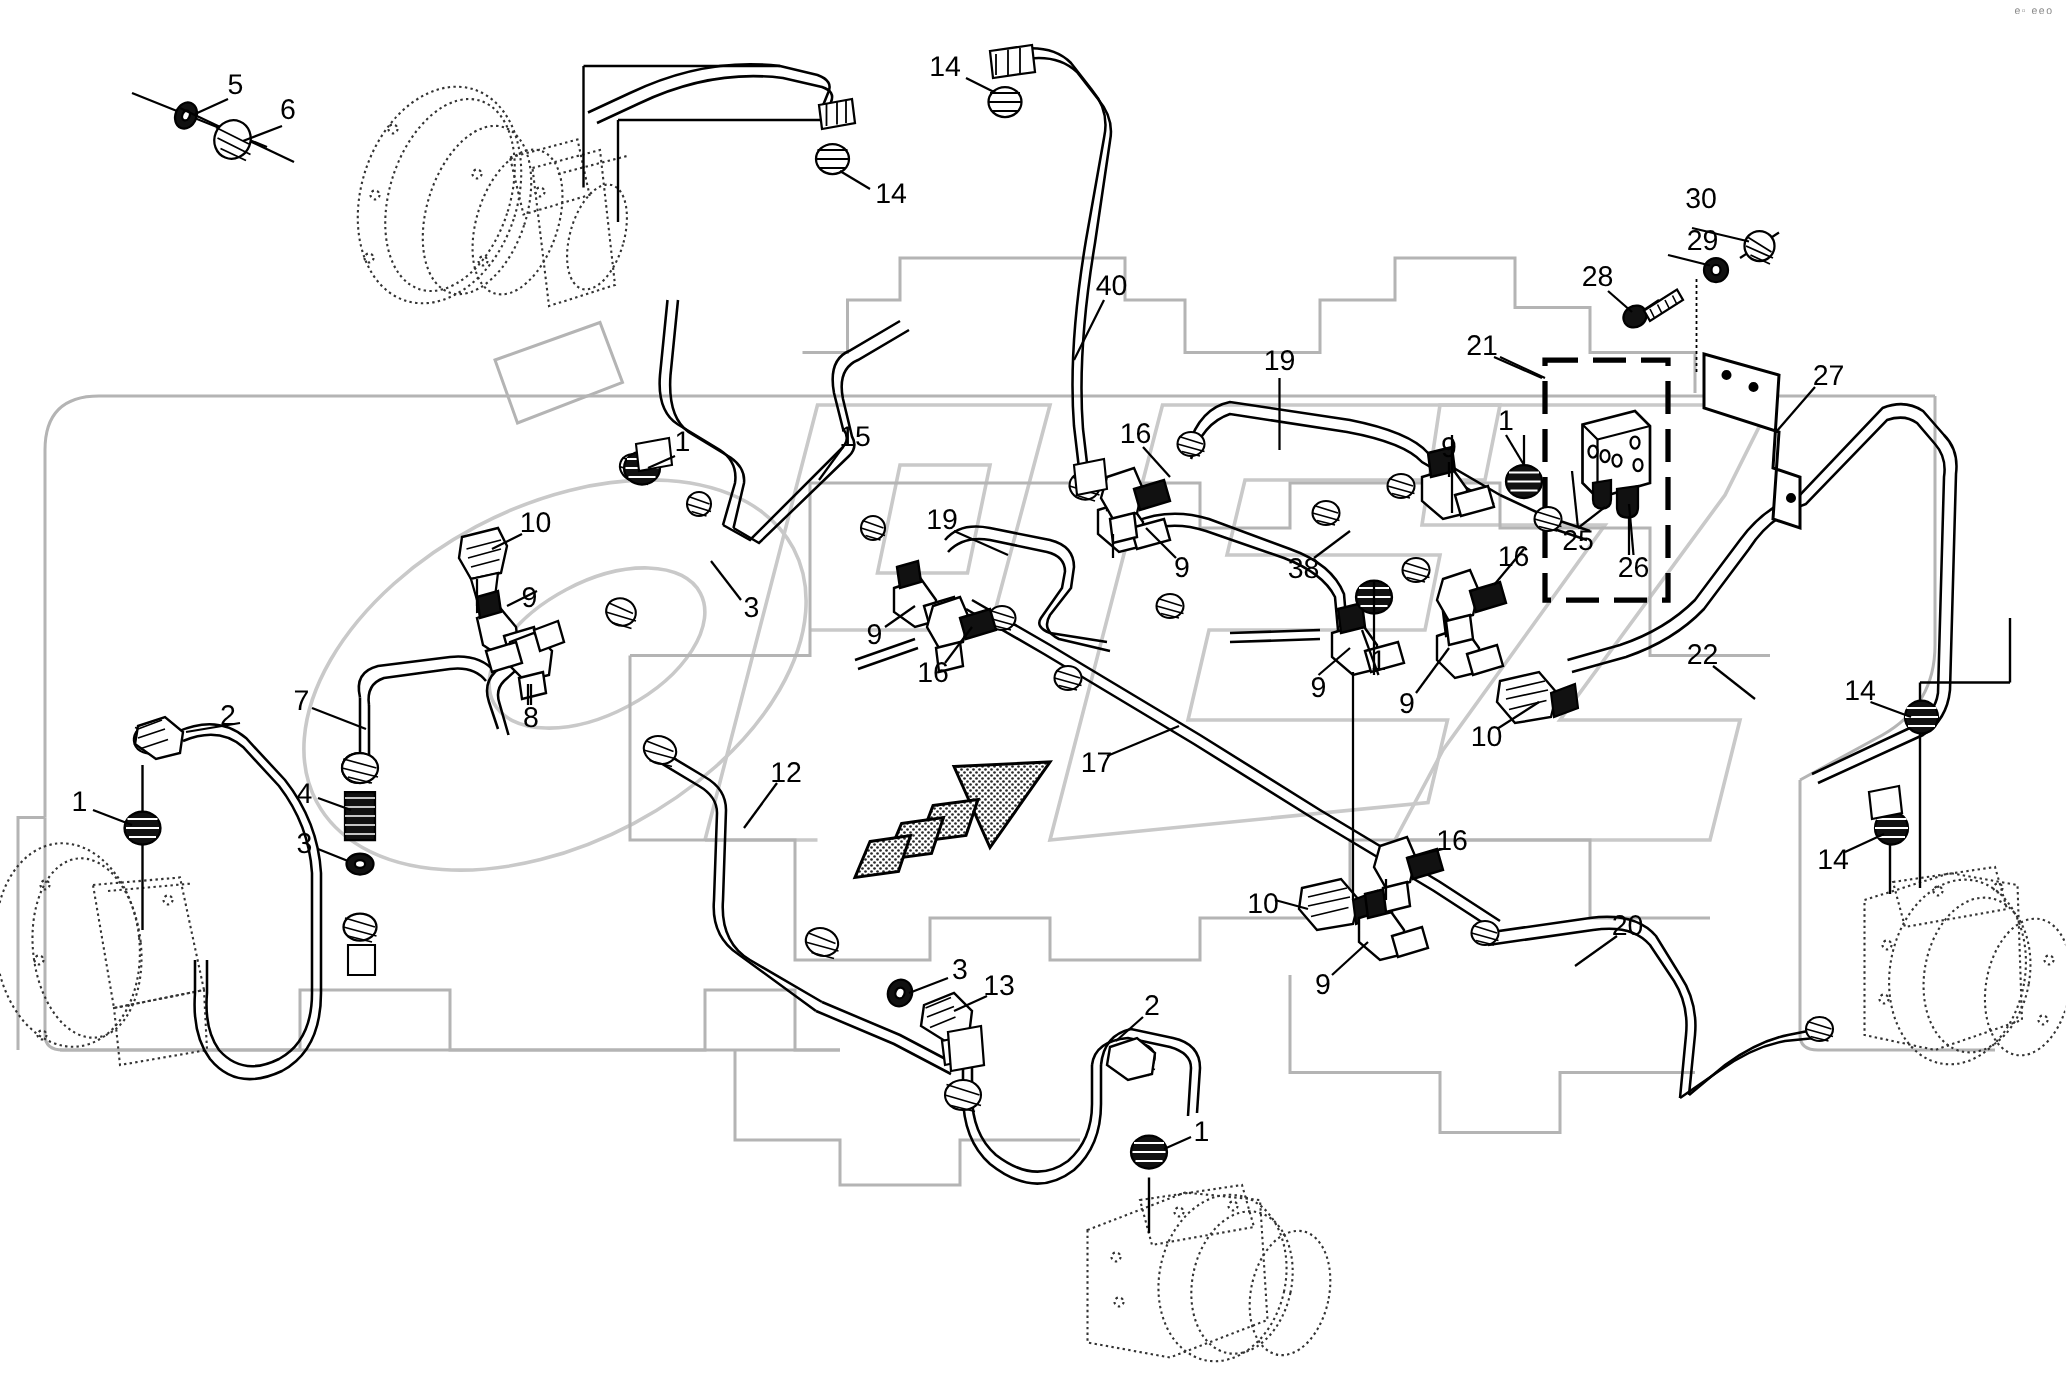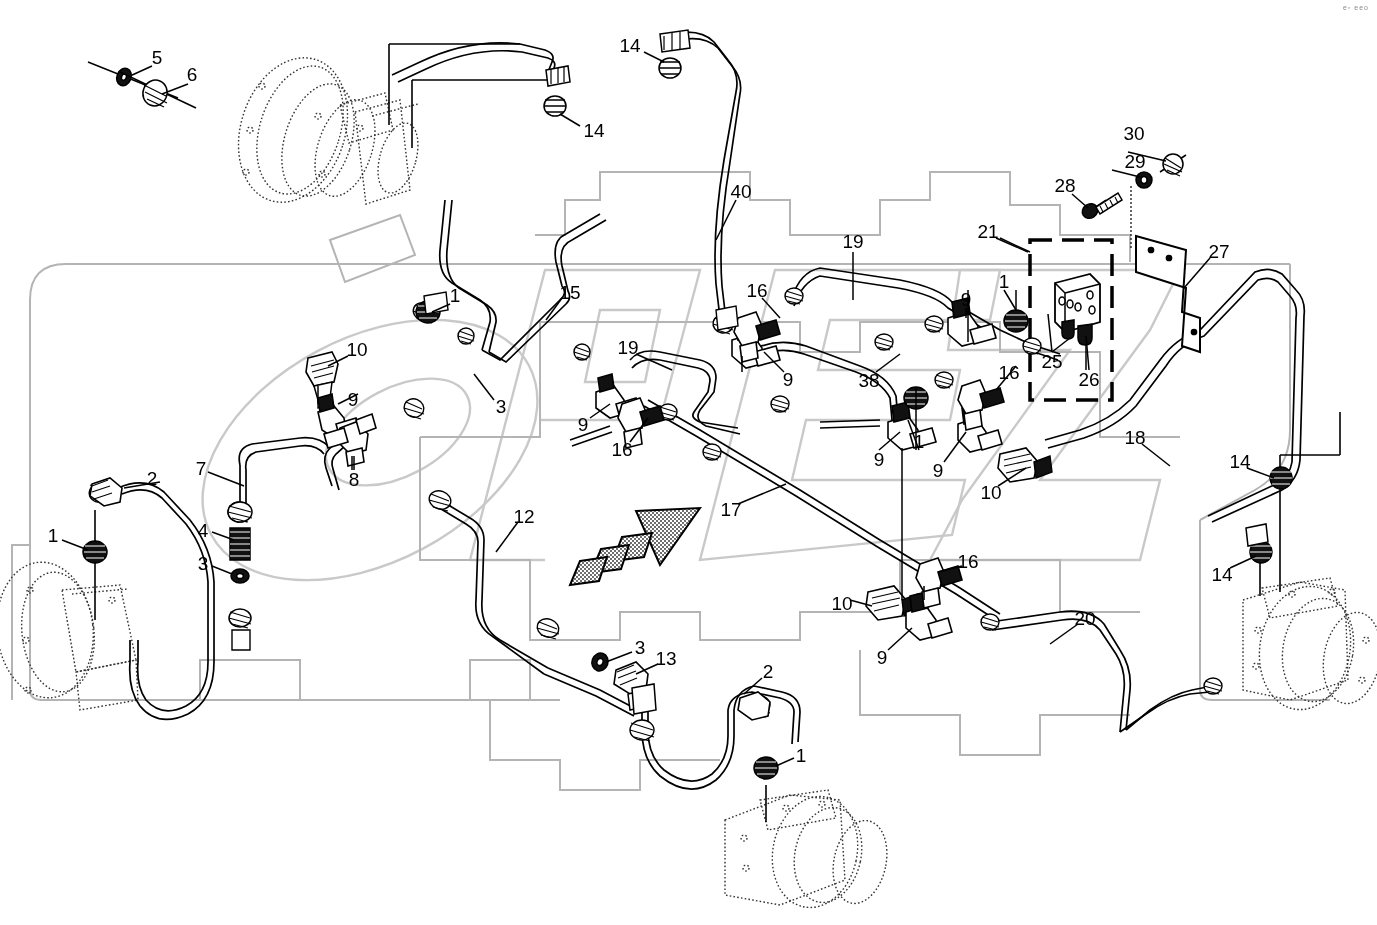--- a/index.html
+++ b/index.html
@@ -682,21 +682,21 @@
   <div class="callout-label" style="left:1089px; top:379px;">26</div>
   <div class="callout-label" style="left:1009px; top:372px;">16</div>
   <div class="callout-label" style="left:869px; top:380px;">38</div>
   <div class="callout-label" style="left:353px; top:399px;">9</div>
   <div class="callout-label" style="left:501px; top:406px;">3</div>
   <div class="callout-label" style="left:583px; top:424px;">9</div>
   <div class="callout-label" style="left:622px; top:449px;">16</div>
   <div class="callout-label" style="left:879px; top:459px;">9</div>
   <div class="callout-label" style="left:919px; top:441px;">1</div>
   <div class="callout-label" style="left:938px; top:470px;">9</div>
-  <div class="callout-label" style="left:1135px; top:437px;">18</div>
+  <div class="callout-label" style="left:1135px; top:437px;">22</div>
   <div class="callout-label" style="left:1240px; top:461px;">14</div>
   <div class="callout-label" style="left:201px; top:468px;">7</div>
   <div class="callout-label" style="left:354px; top:479px;">8</div>
   <div class="callout-label" style="left:152px; top:478px;">2</div>
   <div class="callout-label" style="left:991px; top:492px;">10</div>
   <div class="callout-label" style="left:731px; top:509px;">17</div>
   <div class="callout-label" style="left:53px; top:535px;">1</div>
   <div class="callout-label" style="left:203px; top:530px;">4</div>
   <div class="callout-label" style="left:524px; top:516px;">12</div>
   <div class="callout-label" style="left:203px; top:563px;">3</div>

